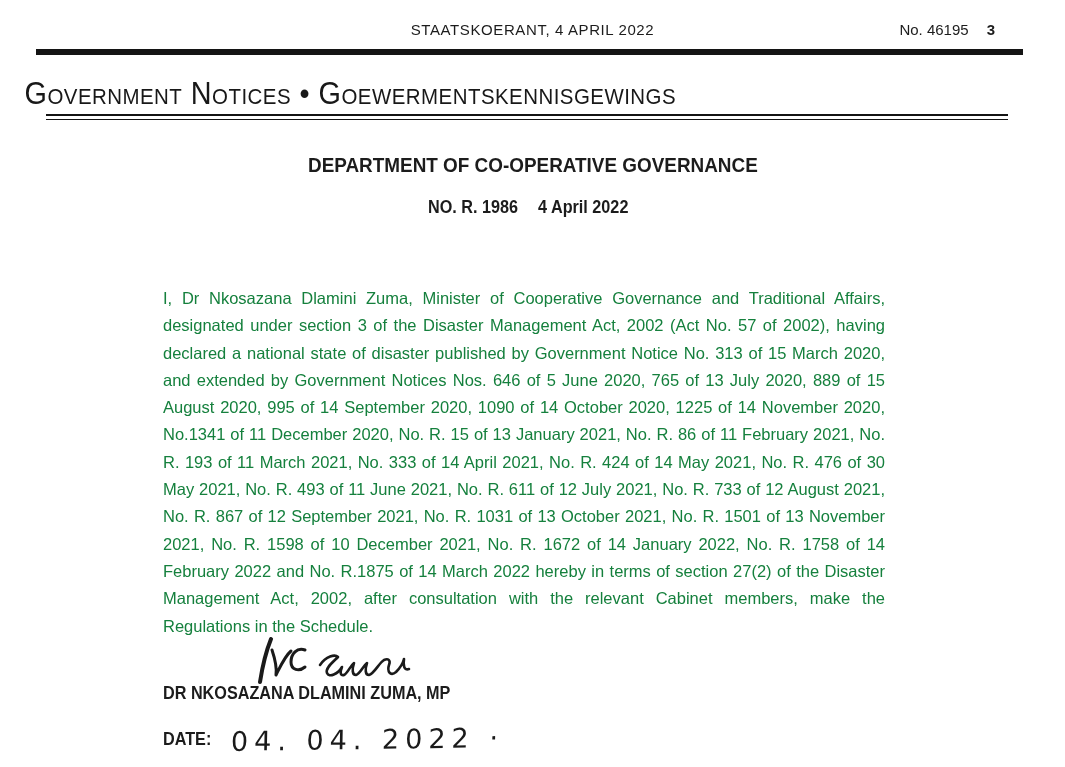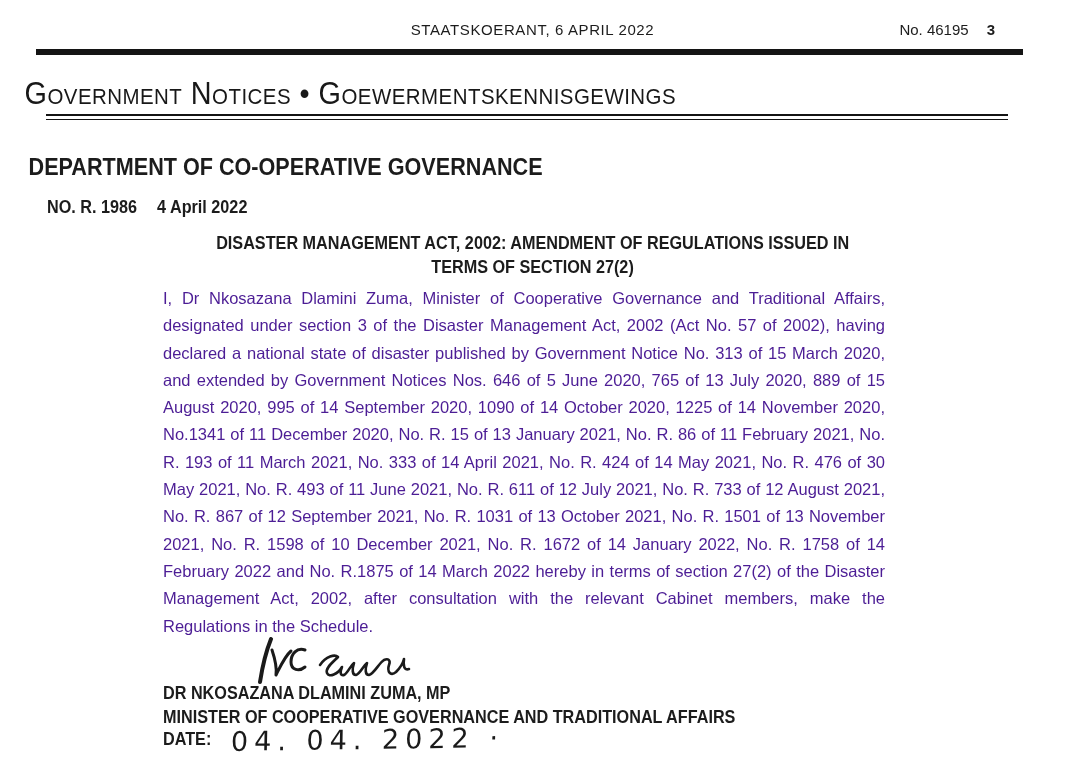--- a/index.html
+++ b/index.html
@@ -27,93 +27,86 @@
   .double-rule {
     position:absolute; top:114px; left:46px; width:962px; height:3px;
     border-top:2px solid #141414; border-bottom:1px solid #141414;
   }
 
   
   .condensed { display:inline-block; transform:scaleX(0.9); transform-origin:left center; white-space:nowrap; }
   .cond-center { transform-origin:center center; }
   .cond-right  { transform-origin:right center; }
 
-  .dept { position:absolute; top:153px; left:0; right:0; text-align:left; font-weight:bold; font-size:24px; }
+  .dept { position:absolute; top:153px; left:0; right:0; text-align:center; font-weight:bold; font-size:21px; }
 
   .notice-row {
     position:absolute; top:197px; left:47px; right:55px;
-    display:flex; justify-content:flex-start; font-weight:bold; font-size:18px;
+    display:flex; justify-content:center; font-weight:bold; font-size:18px;
   }
 
   .title-block {
     position:absolute; top:231px; left:0; right:0; text-align:center;
     font-weight:bold; font-size:18px; line-height:24px;
   }
 
   
   .body-par {
     position:absolute; top:285px; left:163px; width:722px; margin:0;
-    font-size:16.5px; line-height:27.3px; text-align:justify; color:#4c1d95;
+    font-size:16.5px; line-height:27.3px; text-align:justify; color:#15803d;
   }
 
   
   .signature-svg { position:absolute; top:637px; left:250px; }
   .sig-name  { position:absolute; top:683px; left:163px; font-weight:bold; font-size:18px;text-align:center; }
   .sig-title { position:absolute; top:707px; left:163px; font-weight:bold; font-size:18px; }
   .date-row  { position:absolute; top:724px; left:163px; display:flex; align-items:center; font-weight:bold; font-size:18px; }
   .handwriting {
     display:inline-block; margin-left:14px;
     font-family:"DejaVu Sans", sans-serif; font-weight:400;
     font-size:27px; letter-spacing:6px; color:#1a1a1a;
     transform:rotate(-0.8deg) skewX(-2deg);
   }
 </style>
 </head>
 <body>
 
 <div class="page">
 
-  <span class="header-center">STAATSKOERANT, 6 APRIL 2022</span>
+  <span class="header-center">STAATSKOERANT, 4 APRIL 2022</span>
   <span class="header-right">
     <span>No. 46195</span><span class="pagenum">3</span>
   </span>
   <div class="thick-rule"></div>
 
   <div class="banner">
     <span class="banner-text">Government Notices • Goewermentskennisgewings</span>
   </div>
   <div class="double-rule"></div>
 
   <div class="dept">
     <span class="condensed cond-center">DEPARTMENT OF CO-OPERATIVE GOVERNANCE</span>
   </div>
 
   <div class="notice-row">
     <span class="condensed">NO. R. 1986</span>
     <span class="condensed cond-right">4 April 2022</span>
   </div>
 
-  <div class="title-block">
-    <div><span class="condensed cond-center">DISASTER MANAGEMENT ACT, 2002: AMENDMENT OF REGULATIONS ISSUED IN</span></div>
-    <div><span class="condensed cond-center">TERMS OF SECTION 27(2)</span></div>
-  </div>
 
   <p class="body-par">I, Dr Nkosazana Dlamini Zuma, Minister of Cooperative Governance and Traditional Affairs, designated under section 3 of the Disaster Management Act, 2002 (Act No. 57 of 2002), having declared a national state of disaster published by Government Notice No. 313 of 15 March 2020, and extended by Government Notices Nos. 646 of 5 June 2020, 765 of 13 July 2020, 889 of 15 August 2020, 995 of 14 September 2020, 1090 of 14 October 2020, 1225 of 14 November 2020, No.1341 of 11 December 2020, No. R. 15 of 13 January 2021, No. R. 86 of 11 February 2021, No. R. 193 of 11 March 2021, No. 333 of 14 April 2021, No. R. 424 of 14 May 2021, No. R. 476 of 30 May 2021, No. R. 493 of 11 June 2021, No. R. 611 of 12 July 2021, No. R. 733 of 12 August 2021, No. R. 867 of 12 September 2021, No. R. 1031 of 13 October 2021, No. R. 1501 of 13 November 2021, No. R. 1598 of 10 December 2021, No. R. 1672 of 14 January 2022, No. R. 1758 of 14 February 2022 and No. R.1875 of 14 March 2022 hereby in terms of section 27(2) of the Disaster Management Act, 2002, after consultation with the relevant Cabinet members, make the Regulations in the Schedule.</p>
 
   <svg class="signature-svg" width="170" height="48" viewBox="0 0 170 48" fill="none" stroke="#1a1a1a" stroke-linecap="round" stroke-linejoin="round">
     <path d="M10 45 C12 32 17 12 21 2" stroke-width="4"></path>
     <path d="M22 13 C25 22 27 31 26 38 C31 28 35 19 41 14" stroke-width="3"></path>
     <path d="M55 13 C47 10 41 17 41 25 C41 33 49 35 55 30" stroke-width="3"></path>
     <path d="M70 28 C76 19 85 17 88 20 C83 25 75 31 77 36 C79 41 88 37 92 30 C90 35 90 39 94 38 C98 36 100 29 104 26 C102 32 102 38 106 38 C110 37 113 29 117 26 C115 32 115 38 119 38 C124 37 129 26 134 23 C138 21 141 23 139 28 C137 34 140 40 146 35 C150 31 153 26 154 22 C153 28 154 34 159 32" stroke-width="2.6"></path>
   </svg>
 
   <div class="sig-name">
     <span class="condensed">DR NKOSAZANA DLAMINI ZUMA, MP</span>
   </div>
-  <div class="sig-title">
-    <span class="condensed">MINISTER OF COOPERATIVE GOVERNANCE AND TRADITIONAL AFFAIRS</span>
-  </div>
   <div class="date-row">
     <span class="condensed">DATE:</span>
     <span class="handwriting">04. 04. 2022 ·</span>
   </div>
 
 </div>
 
 </body></html>

